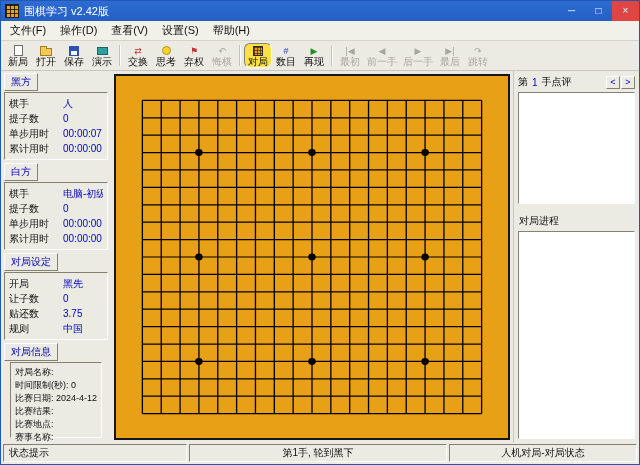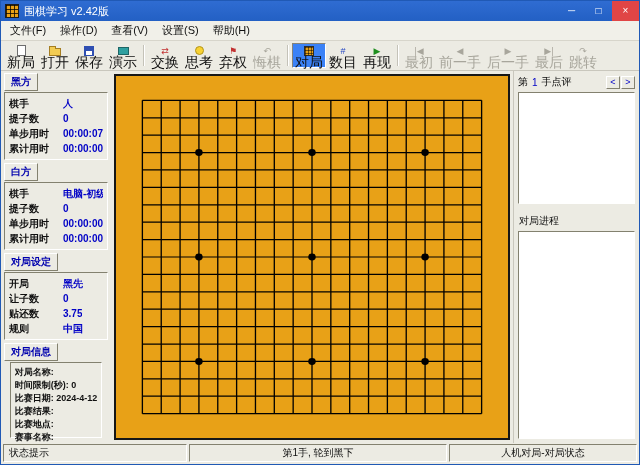--- a/index.html
+++ b/index.html
@@ -20,43 +20,43 @@
   .win-btn{width:27px;height:100%;border:none;background:transparent;color:#fff;font-size:10px;line-height:20px;text-align:center;padding:0;cursor:default;}
   .win-btn.close{background:#E04545;}
 
   
   .menubar{height:19px;display:flex;align-items:center;padding-left:2px;font-size:11px;background:#F1F0E9;border-bottom:1px solid #D7D5CB;flex:0 0 auto;}
   .menu-item{padding:0 7px;color:#101010;}
 
   
   .toolbar{height:27px;display:flex;align-items:center;padding:1px 3px;background:#ECEBE3;border-bottom:1px solid #C9C7BD;flex:0 0 auto;}
   .tb-btn{min-width:28px;height:25px;display:flex;flex-direction:column;align-items:center;justify-content:center;border:1px solid transparent;padding:0 2px;box-sizing:border-box;}
-  .tb-btn .tb-label{font-size:14px;line-height:10px;color:#101010;white-space:nowrap;}
-  .tb-btn.pressed{border-color:#858378 #ffffff #ffffff #858378;background:#3b82f6;}
+  .tb-btn .tb-label{font-size:10px;line-height:10px;color:#101010;white-space:nowrap;}
+  .tb-btn.pressed{border-color:#858378 #ffffff #ffffff #858378;background:#fde047;border-radius:6px;}
   .tb-btn.disabled .tb-label{color:#A8A69C;}
   .tb-btn.disabled .tb-glyph{color:#A8A69C !important;}
   .tb-sep{width:0;height:21px;border-left:1px solid #C4C2B8;border-right:1px solid #ffffff;margin:0 3px;}
   .tb-iconwrap{height:12px;display:flex;align-items:center;justify-content:center;}
   .tb-glyph{font-size:9px;line-height:12px;}
   .c-red{color:#C23232;} .c-blue{color:#2345C2;} .c-green{color:#1F8F1F;} .c-maroon{color:#8F3535;}
   .ic-page{width:9px;height:11px;background:#fff;border:1px solid #6E6E6E;box-sizing:border-box;}
   .ic-folder{width:12px;height:8px;background:#F2CC52;border:1px solid #A57E22;box-sizing:border-box;margin-top:3px;position:relative;}
   .ic-folder::before{content:"";position:absolute;top:-3px;left:-1px;width:5px;height:2px;background:#F2CC52;border:1px solid #A57E22;border-bottom:none;}
   .ic-floppy{width:10px;height:10px;background:#2F4FB2;position:relative;}
   .ic-floppy::after{content:"";position:absolute;left:2px;bottom:1px;width:6px;height:4px;background:#fff;}
   .ic-monitor{width:11px;height:8px;background:#2FA0A0;border:1px solid #1E6666;box-sizing:border-box;}
   .ic-bulb{width:9px;height:9px;border-radius:50%;background:#F8D232;border:1px solid #B2941A;box-sizing:border-box;}
   .ic-board{width:10px;height:10px;background-color:#E8A117;border:1px solid #2a2a2a;box-sizing:border-box;
     background-image:linear-gradient(rgba(0,0,0,.5) 1px,transparent 1px),linear-gradient(90deg,rgba(0,0,0,.5) 1px,transparent 1px);
     background-size:3px 3px;}
 
   
   .main{flex:1;display:flex;min-height:0;}
 
-  .left-panel{width:110px;flex:0 0 110px;box-sizing:border-box;padding:2px 3px;display:flex;flex-direction:column;font-weight:bold;}
+  .left-panel{width:110px;flex:0 0 110px;box-sizing:border-box;padding:2px 3px;display:flex;flex-direction:column;}
   .section{margin-bottom:3px;display:flex;flex-direction:column;}
   .section.grow{flex:1;min-height:0;align-items:center;}
   .section-header{align-self:flex-start;font-size:10px;color:#0000AE;background:#ECEBE3;border:1px solid;border-color:#ffffff #83816F #83816F #ffffff;padding:1px 6px;margin-bottom:1px;}
   .section-body{border:1px solid;border-color:#83816F #ffffff #ffffff #83816F;padding:3px 4px;font-size:10px;background:#ECEBE3;}
   .section.grow .section-body{flex:1;min-height:0;}
   .row{display:flex;align-items:center;height:15px;white-space:nowrap;}
   .lbl{width:54px;color:#101010;flex:0 0 auto;overflow:hidden;}
   .val{color:#0000C6;overflow:hidden;}
   .info-line{font-size:9px;line-height:13px;color:#101010;white-space:nowrap;overflow:hidden;}
 

